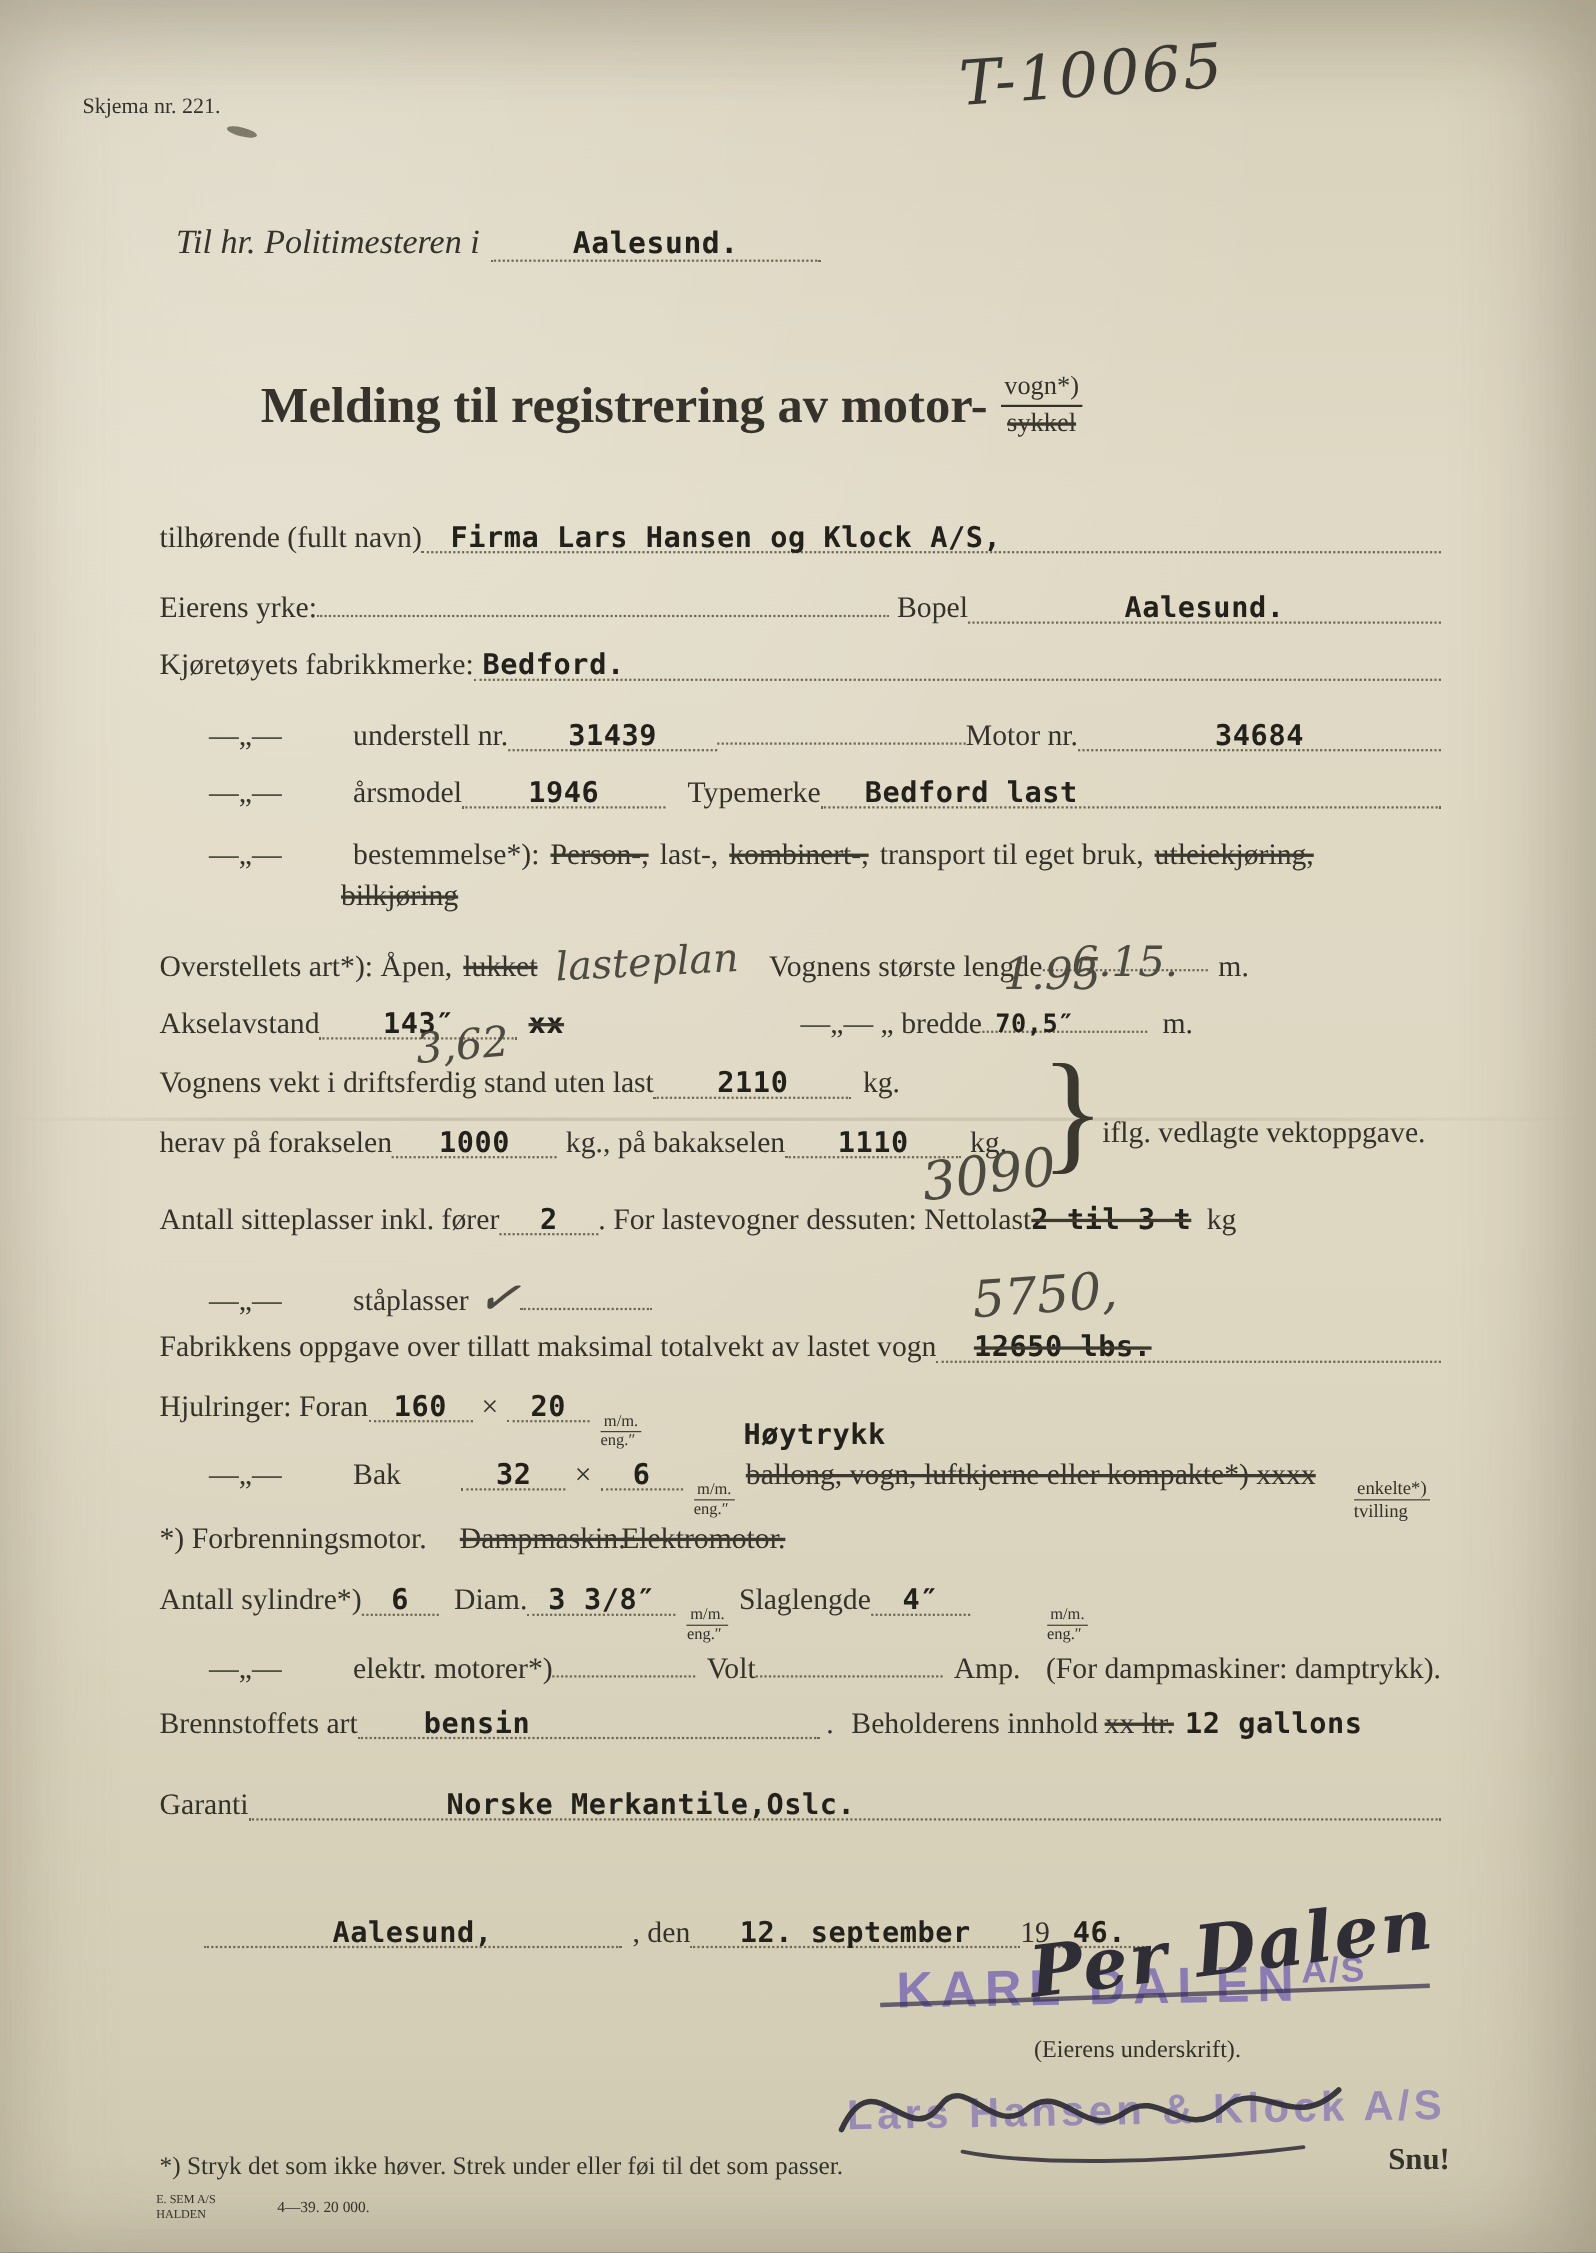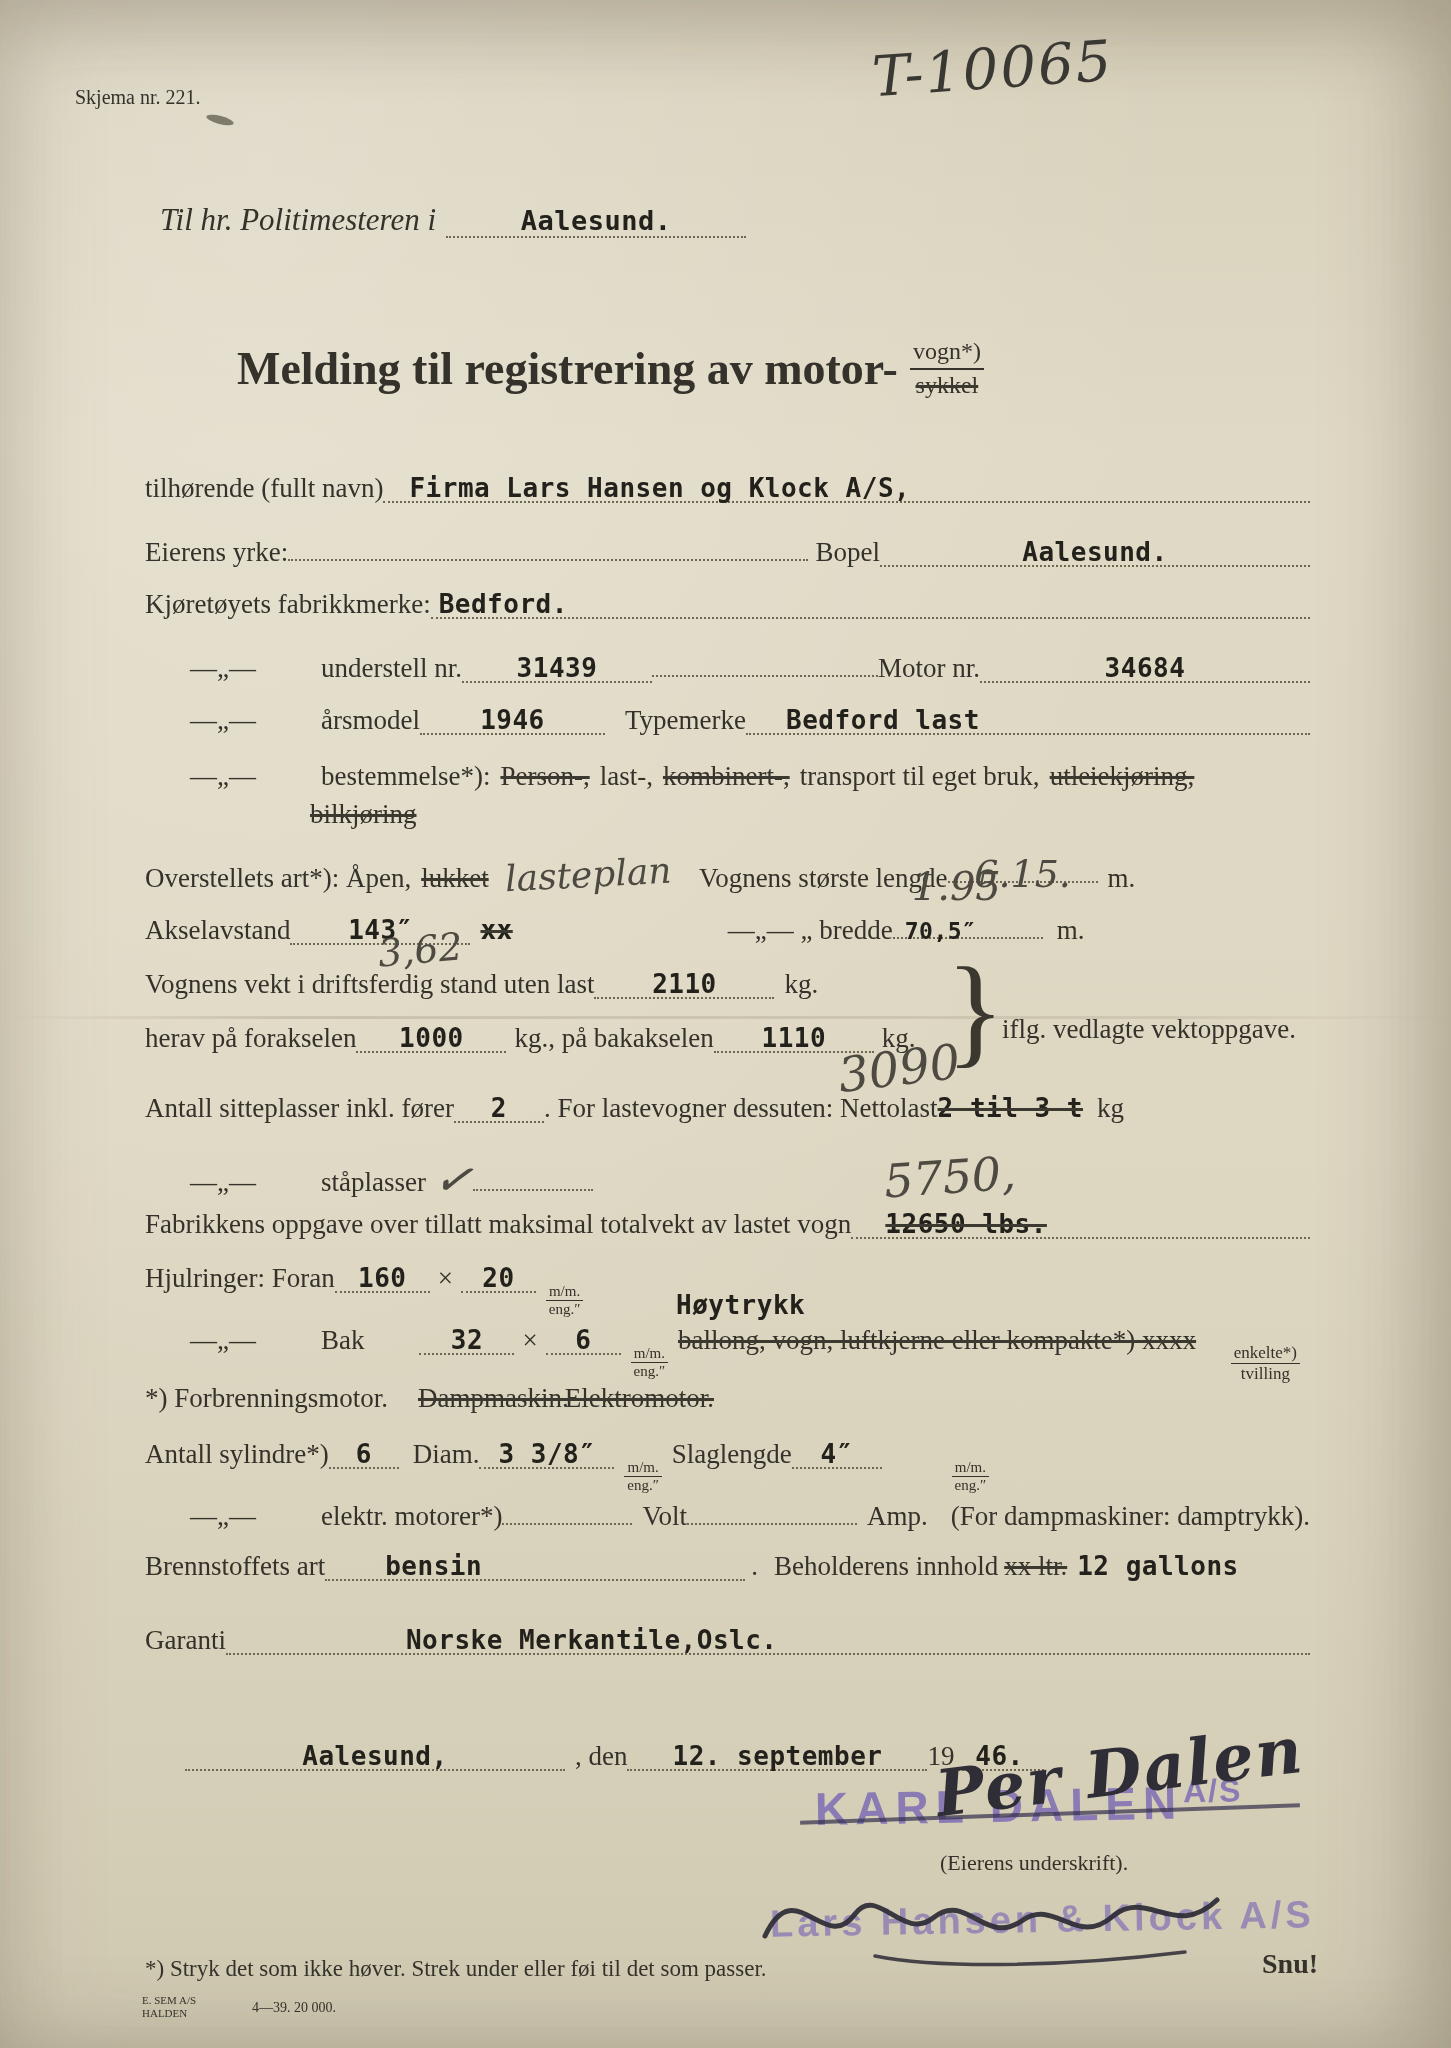--- a/index.html
+++ b/index.html
@@ -14,21 +14,21 @@
   .row{position:absolute;left:145px;width:1165px;display:flex;align-items:baseline;
     font-size:27px;white-space:nowrap;line-height:1.2;}
   .field{display:inline-block;border-bottom:2px dotted #6d6753;text-align:center;height:1.15em;}
   .tleft{text-align:left;padding-left:26px;}
   .grow{flex:1;}
   .typed{font-family:"DejaVu Sans Mono",monospace;font-weight:700;font-size:26px;color:#23211b;letter-spacing:.5px;}
   .hw{font-family:"DejaVu Serif",serif;font-style:italic;color:#4d4a41;}
   .struck{text-decoration:line-through;text-decoration-thickness:3px;text-decoration-color:#3c3a30;}
   .opt{margin-left:10px;}
   .ditto{margin-left:45px;margin-right:65px;}
-  .units{display:inline-flex;flex-direction:column;font-size:15px;line-height:1.15;margin:0 10px;transform:translateY(9px);text-align:center;}
+  .units{display:inline-flex;flex-direction:column;font-size:15px;line-height:1.15;margin:0 10px;transform:translateY(9px);text-align:left;}
   .u-top{border-bottom:1.5px solid #34322a;padding:0 3px;}
   .recipient{display:flex;align-items:baseline;font-size:31px;font-style:italic;white-space:nowrap;}
   .recipient .typed{font-style:normal;font-size:27px;}
   .titlerow{display:flex;align-items:center;font-weight:bold;font-size:46px;white-space:nowrap;}
   .title-opts{display:inline-flex;flex-direction:column;font-size:24px;font-weight:normal;margin-left:12px;line-height:1.25;text-align:center;}
   .title-opts .u-top{border-bottom:2px solid #34322a;padding-bottom:2px;}
   .ref{font-size:56px;transform:rotate(-4deg);color:#3a3833;letter-spacing:2px;}
   .stamp{position:absolute;font-family:"Liberation Sans",sans-serif;font-weight:700;color:rgba(124,108,180,.85);letter-spacing:7px;white-space:nowrap;}
   .sig{font-family:"DejaVu Serif",serif;font-style:italic;font-weight:700;font-size:64px;color:#2f2d36;transform:rotate(-7deg);letter-spacing:2px;}
   .brace{font-weight:300;line-height:1;font-size:122px;color:#3a382f;}

